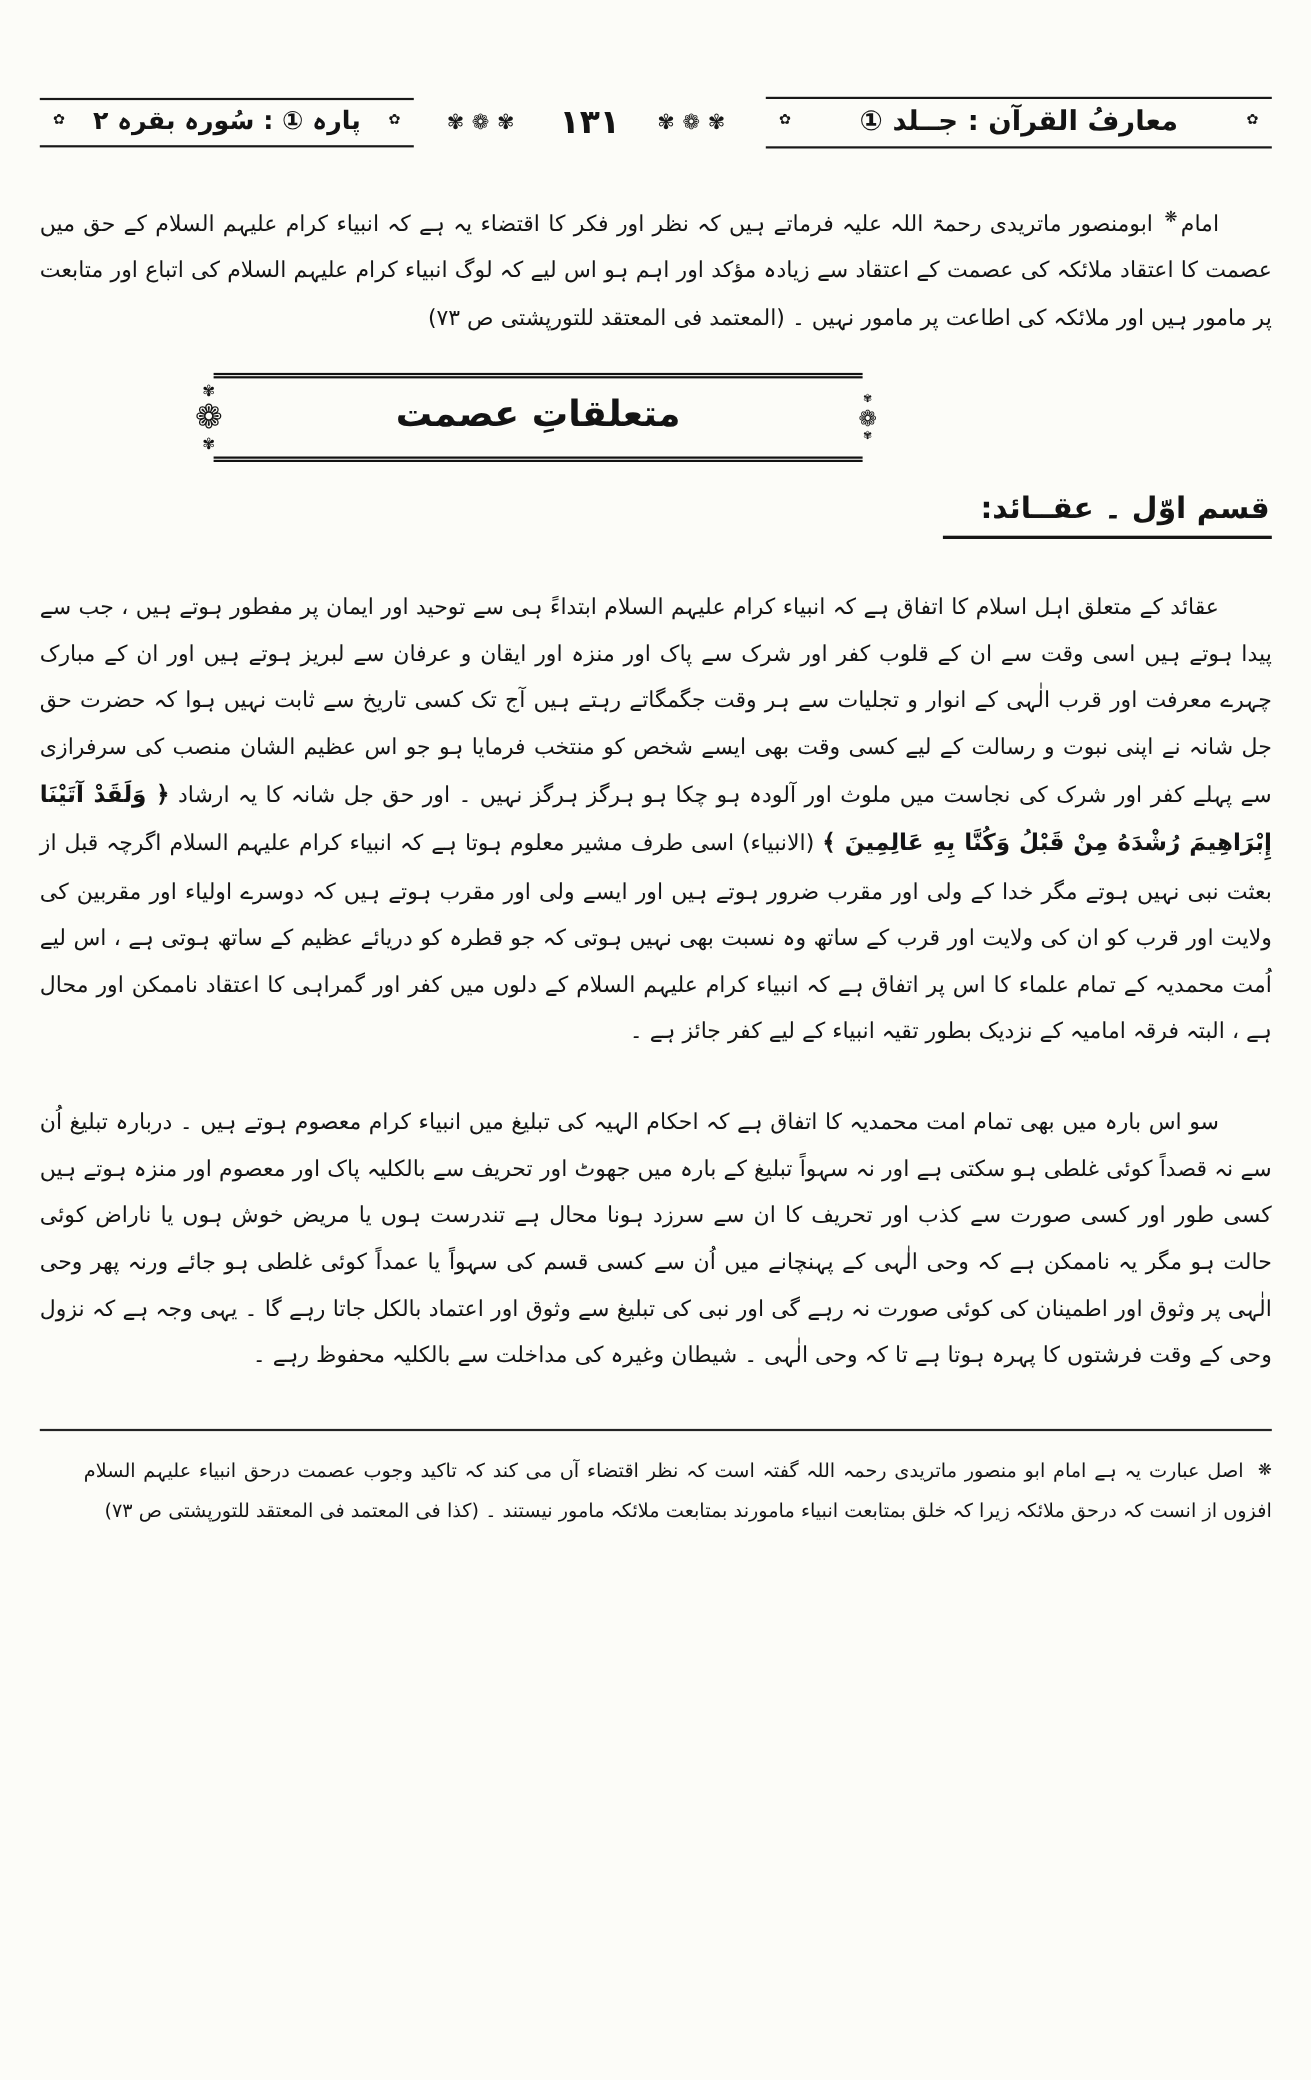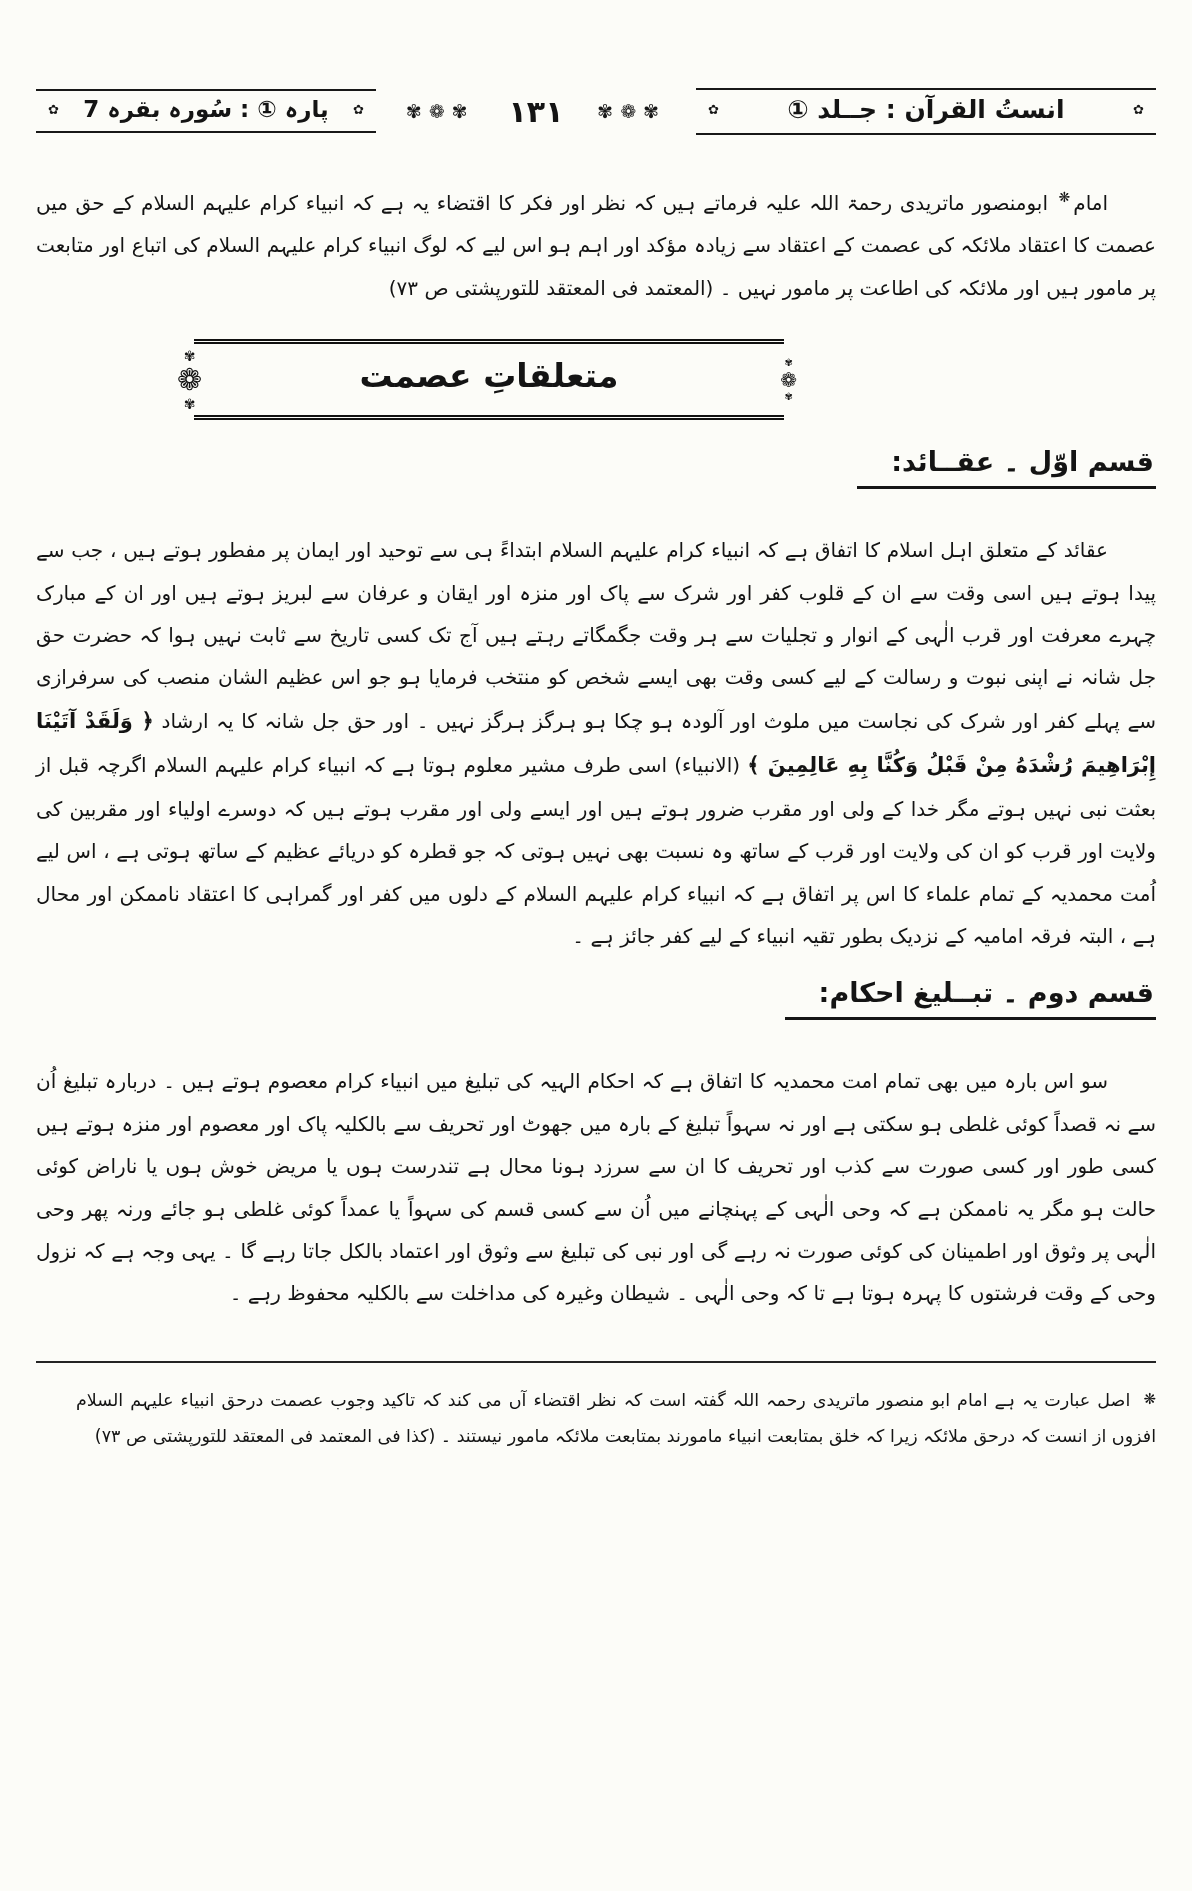--- a/index.html
+++ b/index.html
@@ -81,29 +81,29 @@
   .footnote .fn-lead { font-size:15px; font-weight:bold; padding-left:6px; vertical-align:2px; }
 </style>
 </head>
 <body>
 
 <div class="page">
 
   <header class="masthead">
     <div class="cartouche main">
       <span class="finial">✿</span>
-      <span class="cart-text">انستُ القرآن : جــلد ①</span>
+      <span class="cart-text">معارفُ القرآن : جــلد ①</span>
       <span class="finial">✿</span>
     </div>
     <div class="orn">✾❁✾</div>
     <div class="pageno">۱۳۱</div>
     <div class="orn">✾❁✾</div>
     <div class="cartouche sub">
       <span class="finial">✿</span>
-      <span class="cart-text">پارہ ① : سُورہ بقرہ 7</span>
+      <span class="cart-text">پارہ ① : سُورہ بقرہ ۲</span>
       <span class="finial">✿</span>
     </div>
   </header>
 
   <p class="body-para indent">
     <span>امام</span><sup class="fn-marker">❋</sup>
     <span>ابومنصور ماتریدی رحمۃ اللہ علیہ فرماتے ہیں کہ نظر اور فکر کا اقتضاء یہ ہے کہ انبیاء کرام علیہم السلام کے حق میں عصمت کا اعتقاد ملائکہ کی عصمت کے اعتقاد سے زیادہ مؤکد اور اہم ہو اس لیے کہ لوگ انبیاء کرام علیہم السلام کی اتباع اور متابعت پر مامور ہیں اور ملائکہ کی اطاعت پر مامور نہیں ۔ (المعتمد فی المعتقد للتورپشتی ص ۷۳)</span>
   </p>
 
   <div class="banner">
@@ -120,21 +120,20 @@
     </div>
   </div>
 
 
   <h2 class="section-heading">قسم اوّل ۔ عقــائد:</h2>
 
   <p class="body-para indent">
     <span>عقائد کے متعلق اہل اسلام کا اتفاق ہے کہ انبیاء کرام علیہم السلام ابتداءً ہی سے توحید اور ایمان پر مفطور ہوتے ہیں ، جب سے پیدا ہوتے ہیں اسی وقت سے ان کے قلوب کفر اور شرک سے پاک اور منزہ اور ایقان و عرفان سے لبریز ہوتے ہیں اور ان کے مبارک چہرے معرفت اور قرب الٰہی کے انوار و تجلیات سے ہر وقت جگمگاتے رہتے ہیں آج تک کسی تاریخ سے ثابت نہیں ہوا کہ حضرت حق جل شانہ نے اپنی نبوت و رسالت کے لیے کسی وقت بھی ایسے شخص کو منتخب فرمایا ہو جو اس عظیم الشان منصب کی سرفرازی سے پہلے کفر اور شرک کی نجاست میں ملوث اور آلودہ ہو چکا ہو ہرگز ہرگز نہیں ۔ اور حق جل شانہ کا یہ ارشاد </span><span class="verse">﴿ وَلَقَدْ آتَيْنَا إِبْرَاهِيمَ رُشْدَهُ مِنْ قَبْلُ وَكُنَّا بِهِ عَالِمِينَ ﴾</span><span> (الانبیاء) اسی طرف مشیر معلوم ہوتا ہے کہ انبیاء کرام علیہم السلام اگرچہ قبل از بعثت نبی نہیں ہوتے مگر خدا کے ولی اور مقرب ضرور ہوتے ہیں اور ایسے ولی اور مقرب ہوتے ہیں کہ دوسرے اولیاء اور مقربین کی ولایت اور قرب کو ان کی ولایت اور قرب کے ساتھ وہ نسبت بھی نہیں ہوتی کہ جو قطرہ کو دریائے عظیم کے ساتھ ہوتی ہے ، اس لیے اُمت محمدیہ کے تمام علماء کا اس پر اتفاق ہے کہ انبیاء کرام علیہم السلام کے دلوں میں کفر اور گمراہی کا اعتقاد ناممکن اور محال ہے ، البتہ فرقہ امامیہ کے نزدیک بطور تقیہ انبیاء کے لیے کفر جائز ہے ۔</span>
   </p>
 
-  <h2 class="section-heading">قسم دوم ۔ تبــلیغ احکام:</h2>
 
   <p class="body-para indent">سو اس بارہ میں بھی تمام امت محمدیہ کا اتفاق ہے کہ احکام الہیہ کی تبلیغ میں انبیاء کرام معصوم ہوتے ہیں ۔ دربارہ تبلیغ اُن سے نہ قصداً کوئی غلطی ہو سکتی ہے اور نہ سہواً تبلیغ کے بارہ میں جھوٹ اور تحریف سے بالکلیہ پاک اور معصوم اور منزہ ہوتے ہیں کسی طور اور کسی صورت سے کذب اور تحریف کا ان سے سرزد ہونا محال ہے تندرست ہوں یا مریض خوش ہوں یا ناراض کوئی حالت ہو مگر یہ ناممکن ہے کہ وحی الٰہی کے پہنچانے میں اُن سے کسی قسم کی سہواً یا عمداً کوئی غلطی ہو جائے ورنہ پھر وحی الٰہی پر وثوق اور اطمینان کی کوئی صورت نہ رہے گی اور نبی کی تبلیغ سے وثوق اور اعتماد بالکل جاتا رہے گا ۔ یہی وجہ ہے کہ نزول وحی کے وقت فرشتوں کا پہرہ ہوتا ہے تا کہ وحی الٰہی ۔ شیطان وغیرہ کی مداخلت سے بالکلیہ محفوظ رہے ۔</p>
 
   <div class="footnote-rule"></div>
   <p class="footnote">
     <span class="fn-lead">❋</span>
     <span>اصل عبارت یہ ہے امام ابو منصور ماتریدی رحمہ اللہ گفتہ است کہ نظر اقتضاء آں می کند کہ تاکید وجوب عصمت درحق انبیاء علیہم السلام افزوں از انست کہ درحق ملائکہ زیرا کہ خلق بمتابعت انبیاء مامورند بمتابعت ملائکہ مامور نیستند ۔ (کذا فی المعتمد فی المعتقد للتورپشتی ص ۷۳)</span>
   </p>
 
 </div>

